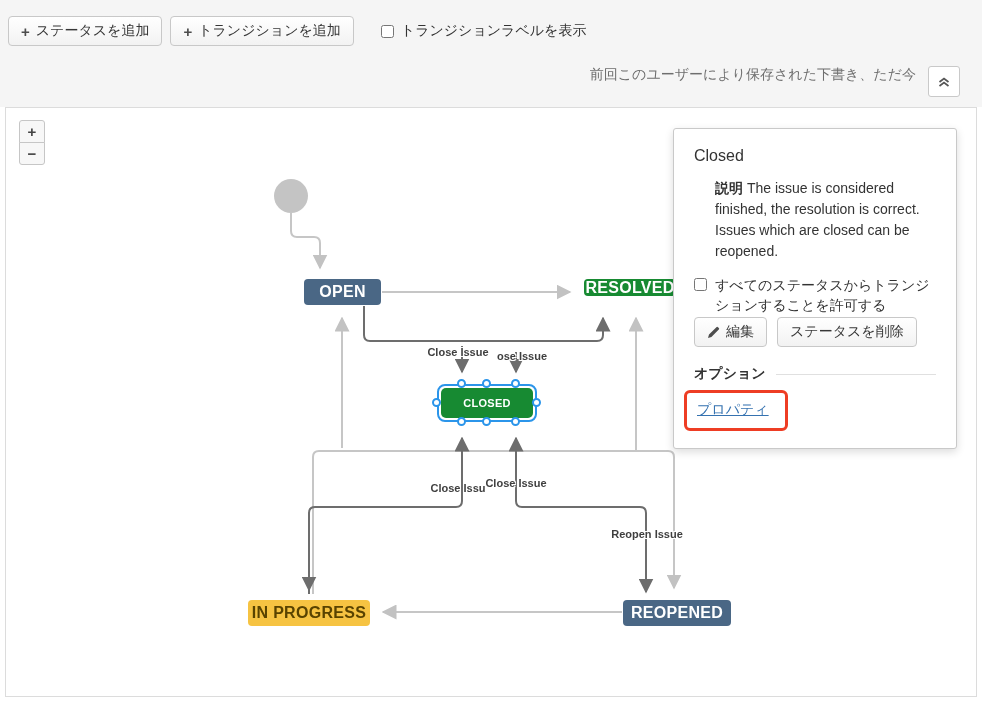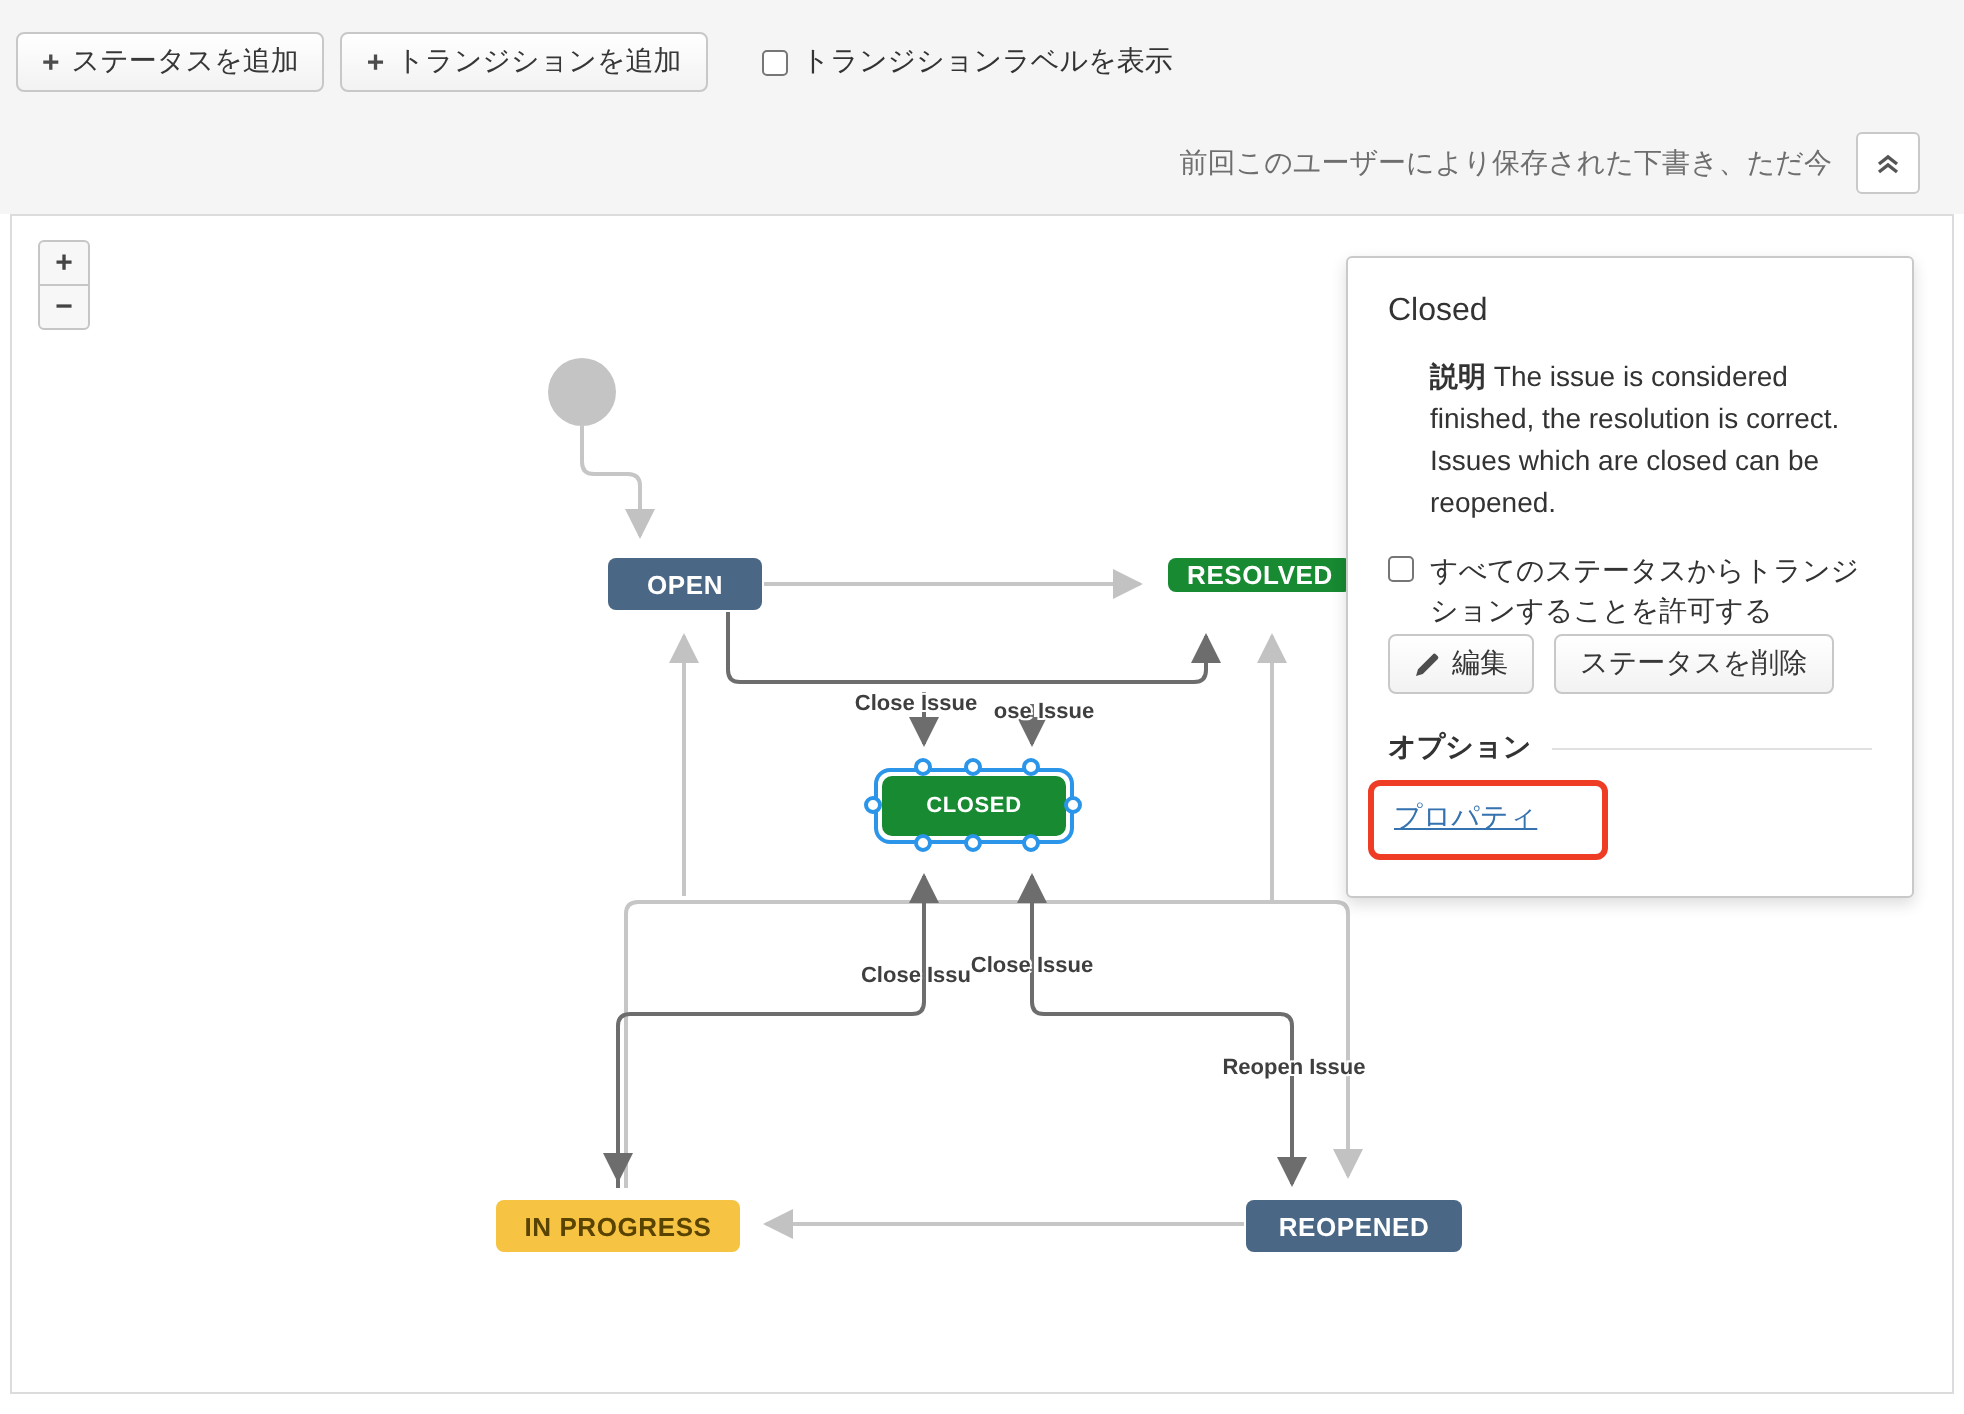--- a/index.html
+++ b/index.html
@@ -8,35 +8,35 @@
   .btn {
     display:inline-flex; align-items:center; gap:6px;
     background:linear-gradient(#ffffff,#f2f2f2);
     border:1px solid #c8c8c8; border-radius:4px;
     color:#373737; font-size:14px; padding:0 12px; height:30px; cursor:pointer;
   }
   .plus-icon { font-weight:700; font-size:15px; color:#4c4c4c; }
   .toolbar-row { position:absolute; left:8px; top:16px; display:flex; align-items:center; gap:8px; }
   .chk-row { display:inline-flex; align-items:center; gap:7px; font-size:14px; color:#333; margin-left:4px;padding-left:15px; }
   input[type=checkbox]{ width:13px; height:13px; accent-color:#fff; }
-  .save-row { position:absolute; right:22px; top:66px; display:flex; align-items:center; gap:12px; }
+  .save-row { position:absolute; right:22px; top:66px; display:flex; align-items:flex-start; gap:12px; }
   .save-msg { font-size:14px; color:#6e6e6e; }
   .collapse-btn { width:32px; height:31px; background:#fff; border:1px solid #c9c9c9; border-radius:3px; display:flex; align-items:center; justify-content:center; cursor:pointer; }
 
   .canvas { position:absolute; left:5px; top:107px; width:972px; height:590px; background:#fff; border:1px solid #dcdcdc; }
   .zoomctl { position:absolute; left:13px; top:12px; z-index:5; }
   .zoombtn { display:block; width:26px; height:23px; background:#f7f7f7; border:1px solid #c6c6c6; color:#444; font-size:15px; font-weight:700; line-height:21px; text-align:center; cursor:pointer; }
   .zoombtn.zin { border-radius:3px 3px 0 0; }
   .zoombtn.zout { border-radius:0 0 3px 3px; margin-top:-1px; }
 
   svg.edges { position:absolute; left:0; top:0; width:970px; height:588px; z-index:1; }
 
   .start-circle { position:absolute; left:268px; top:71px; width:34px; height:34px; border-radius:50%; background:#c4c4c4; z-index:2; }
   .node { position:absolute; z-index:2; display:flex; align-items:center; justify-content:center;
-          border-radius:4px; font-size:13px; font-weight:700; letter-spacing:.3px; color:#fff; cursor:pointer; }
+          border-radius:4px; font-size:16px; font-weight:700; letter-spacing:.3px; color:#fff; cursor:pointer; }
   .node-open      { left:298px; top:171px; width:77px;  height:26px; background:#4a6785; }
   .node-resolved  { left:578px; top:171px; width:92px;  height:17px; background:#178a32; }
   .node-inprogress{ left:242px; top:492px; width:122px; height:26px; background:#f6c342; color:#594300; }
   .node-reopened  { left:617px; top:492px; width:108px; height:26px; background:#4a6785; }
 
   .closed-sel { position:absolute; left:431px; top:276px; width:100px; height:38px; border:2px solid #2b95ea; border-radius:8px; z-index:3; }
   .node-closed { position:absolute; left:435px; top:280px; width:92px; height:30px; background:#178a32; border-radius:5px; z-index:3;
                  display:flex; align-items:center; justify-content:center; font-size:11px; font-weight:700; letter-spacing:.3px; color:#fff; cursor:pointer;}
   .handle { position:absolute; width:9px; height:9px; background:#fff; border:2px solid #2b95ea; border-radius:50%; z-index:4; cursor:pointer; }
 
@@ -47,21 +47,21 @@
            box-shadow:0 3px 8px rgba(0,0,0,.14); z-index:10; padding:18px 20px; }
   .panel-title { font-size:16px; font-weight:500; color:#333; }
   .panel-desc { margin-top:13px; font-size:14px; line-height:21px; color:#333;margin-left:21px; }
   .panel-desc b { font-weight:700; }
   .panel-chk { margin-top:13px; display:flex; gap:8px; font-size:14px; line-height:20px; color:#333; }
   .panel-chk input { margin-top:3px; flex:0 0 auto; }
   .panel-btns { margin-top:2px; display:flex; gap:10px; }
   .options-row { margin-top:18px; display:flex; align-items:center; }
   .options-heading { font-size:14px; font-weight:700; color:#333; white-space:nowrap; }
   .options-line { flex:1; border-top:1px solid #e0e0e0; margin-left:10px; }
-  .prop-box { margin-top:7px; margin-left:-10px; display:inline-block; border:3px solid #ee3d24; border-radius:6px; padding:7px 32px 9px 10px; }
+  .prop-box { margin-top:7px; margin-left:-10px; display:inline-block; border:3px solid #ee3d24; border-radius:6px; padding:7px 16px 9px 10px; }
   .prop-link { font-size:14px; color:#3572b0; text-decoration:underline; cursor:pointer; }
   .pencil-icon, .chev-icon { display:inline-flex; }
 </style>
 </head>
 <body>
 
 <div class="topbar">
   <div class="toolbar-row">
     <button class="btn">
       <span class="plus-icon">+</span>

